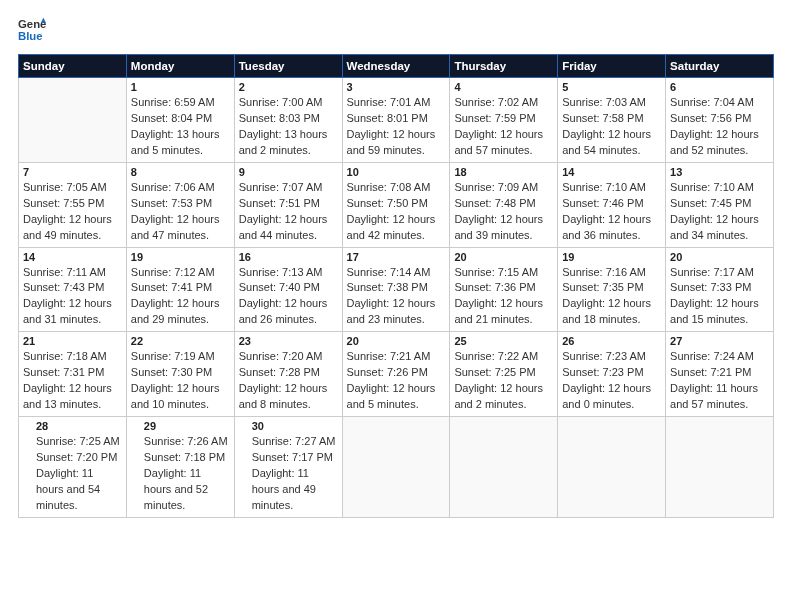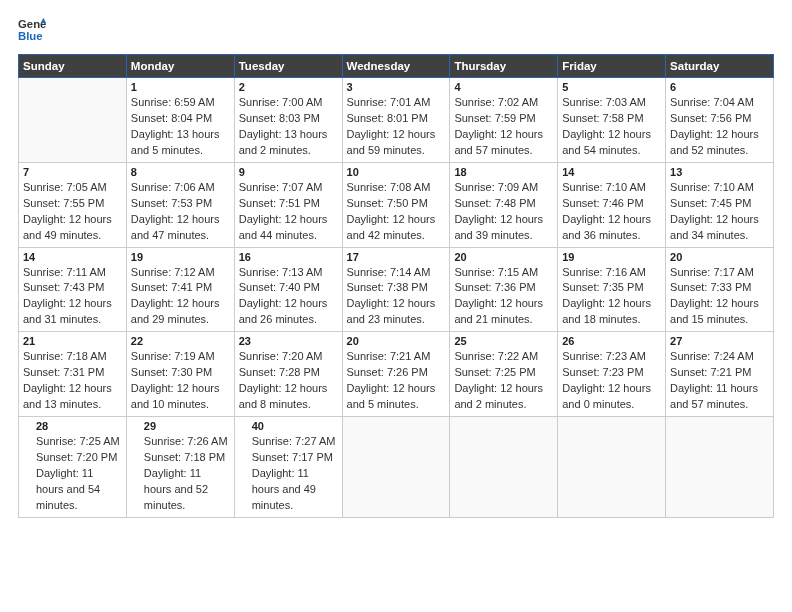--- a/index.html
+++ b/index.html
@@ -42,21 +42,21 @@
     .location {
       font-size: 13px;
       color: #444;
     }
     table {
       width: 100%;
       border-collapse: collapse;
       table-layout: fixed;
     }
     th {
-      background: #404040;
+      background: #0f172a;
       color: #fff;
       font-size: 11.5px;
       font-weight: bold;
       padding: 5px 4px;
       text-align: left;
       border: 1px solid #2962b0;
     }
     td {
       border: 1px solid #ccc;
       vertical-align: top;
@@ -236,21 +236,21 @@
         <tr>
           <td class="last-row">
             <div class="day-num">28</div>
             <div class="day-info">Sunrise: 7:25 AM<br>Sunset: 7:20 PM<br>Daylight: 11 hours and 54 minutes.</div>
           </td>
           <td class="last-row">
             <div class="day-num">29</div>
             <div class="day-info">Sunrise: 7:26 AM<br>Sunset: 7:18 PM<br>Daylight: 11 hours and 52 minutes.</div>
           </td>
           <td class="last-row">
-            <div class="day-num">40</div>
+            <div class="day-num">30</div>
             <div class="day-info">Sunrise: 7:27 AM<br>Sunset: 7:17 PM<br>Daylight: 11 hours and 49 minutes.</div>
           </td>
           <td class="last-row empty"></td>
           <td class="last-row empty"></td>
           <td class="last-row empty"></td>
           <td class="last-row empty"></td>
         </tr>
       </tbody>
   </table>
 </div>

